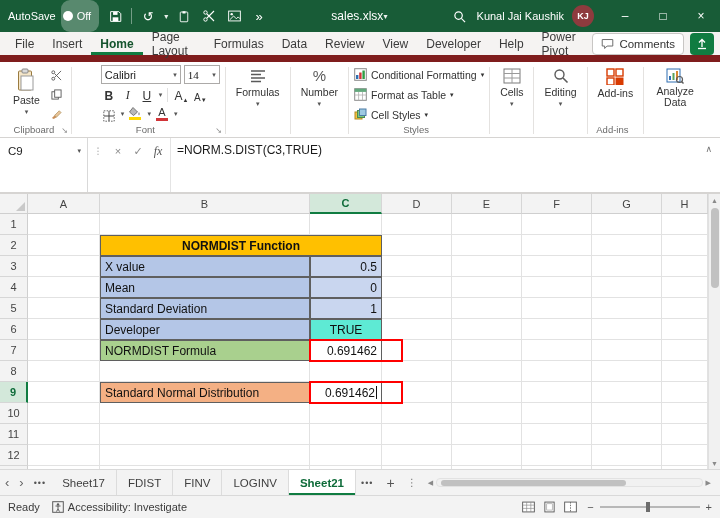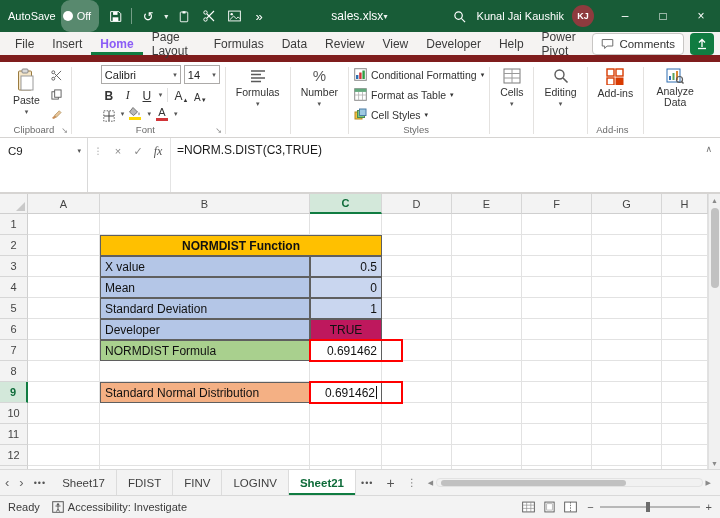--- a/index.html
+++ b/index.html
@@ -19,21 +19,21 @@
   .tb-chev { font-size:8px; opacity:.9; }
   .tb-right { display:flex; align-items:center; gap:8px; }
   .avatar { width:22px; height:22px; border-radius:50%; background:var(--avatar-red,#8E3B3E); color:#fff;
             display:flex; align-items:center; justify-content:center; font-size:9px; font-weight:bold; }
   .win-controls { display:flex; height:32px; margin-left:4px; }
   .win-btn { width:38px; height:32px; display:flex; align-items:center; justify-content:center; color:#fff; font-size:12px; }
 
   
   .menubar { height:30px; background:#f5f3f2; display:flex; align-items:stretch; padding-left:6px; flex:0 0 30px; border-bottom:7px solid #7f1d1d; }
   .menu-item { display:flex; align-items:center; padding:0 9px; font-size:12px; color:#3b3b3b; position:relative; }
-  .menu-item.active { font-weight:bold; color:#8b5cf6; box-shadow: inset 0 -3px 0 var(--accent-green,#107C41); }
+  .menu-item.active { font-weight:bold; color:#14532d; box-shadow: inset 0 -3px 0 var(--accent-green,#107C41); }
   .menu-right { margin-left:auto; display:flex; align-items:center; gap:6px; padding-right:6px; }
   .comments-btn { display:flex; align-items:center; gap:5px; border:1px solid #c8c6c4; background:#fff; border-radius:4px;
                   height:22px; padding:0 8px; font-size:11.5px; color:#333; }
   .share-btn { width:24px; height:22px; background:var(--accent-green,#107C41); border-radius:4px; display:flex; align-items:center; justify-content:center; }
 
   
   .ribbon { height:76px; background:#fff; border-bottom:1px solid #d6d4d2; display:flex; padding:2px 2px 0 4px; flex:0 0 76px; }
   .rgroup { display:flex; flex-direction:column; position:relative; padding:1px 4px 0 4px; }
   .rsep { width:1px; background:#e4e2e0; margin:3px 1px; }
   .rgroup-label { margin-top:auto; font-size:9.5px; color:#6a6a6a; text-align:center; padding:0 8px 2px 2px; position:relative; white-space:nowrap; }
@@ -252,21 +252,21 @@
     </div>
     <div class="rsep"></div>
 
     <div class="rgroup">
       <div class="font-rows">
         <div class="frow">
           <div class="combo" style="width:80px;">
             <span>Calibri</span>
             <span class="chev">▾</span>
           </div>
-          <div class="combo" style="width:36px;">
+          <div class="combo" style="width:36px;font-family:Liberation Serif, serif;">
             <span>14</span>
             <span class="chev">▾</span>
           </div>
         </div>
         <div class="frow">
           <span class="fmt-btn" style="font-weight:bold;">B</span>
           <span class="fmt-btn" style="font-style:italic; font-family:'Liberation Serif',serif;">I</span>
           <span class="fmt-btn" style="text-decoration:underline;">U</span>
           <span class="fmt-chev">▾</span>
           <span class="vline"></span>
@@ -503,21 +503,21 @@
             <div class="cell" style="width: 70px;"></div>
             <div class="cell" style="width: 70px;"></div>
             <div class="cell" style="width: 70px;"></div>
             <div class="cell" style="width: 70px;"></div>
             <div class="cell" style="width: 46px;"></div>
           </div>
           <div class="grid-row">
             <div class="row-hdr">6</div>
             <div class="cell" style="width: 72px;"></div>
             <div class="cell bordered" style="width: 210px; background: rgb(180, 198, 231);">Developer</div>
-            <div class="cell bordered" style="width: 72px; background: #be185d; text-align: center;">TRUE</div>
+            <div class="cell bordered" style="width: 72px; background: #5eead4; text-align: center;">TRUE</div>
             <div class="cell" style="width: 70px;"></div>
             <div class="cell" style="width: 70px;"></div>
             <div class="cell" style="width: 70px;"></div>
             <div class="cell" style="width: 70px;"></div>
             <div class="cell" style="width: 46px;"></div>
           </div>
           <div class="grid-row">
             <div class="row-hdr">7</div>
             <div class="cell" style="width: 72px;"></div>
             <div class="cell bordered" style="width: 210px; background: rgb(169, 208, 142);">NORMDIST Formula</div>

